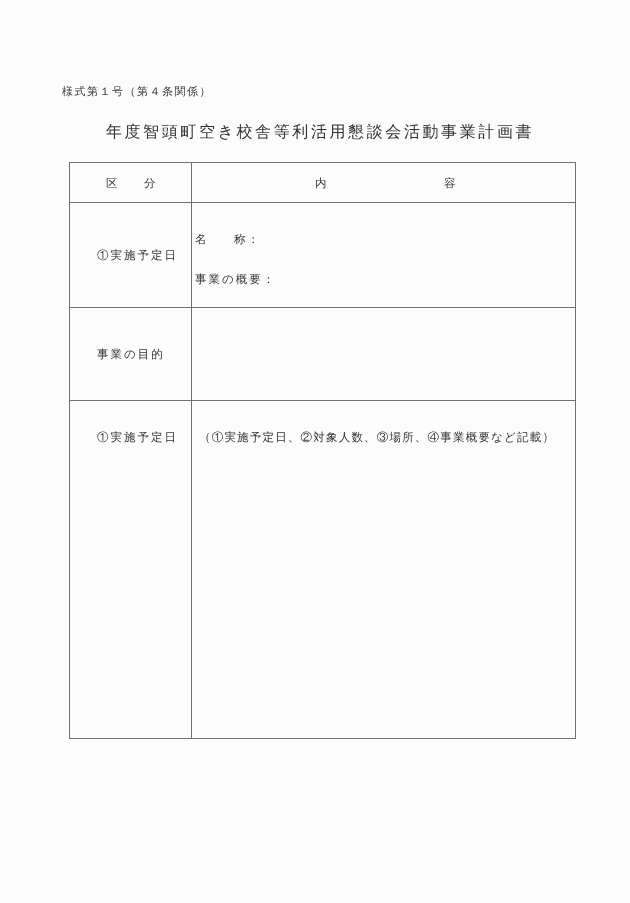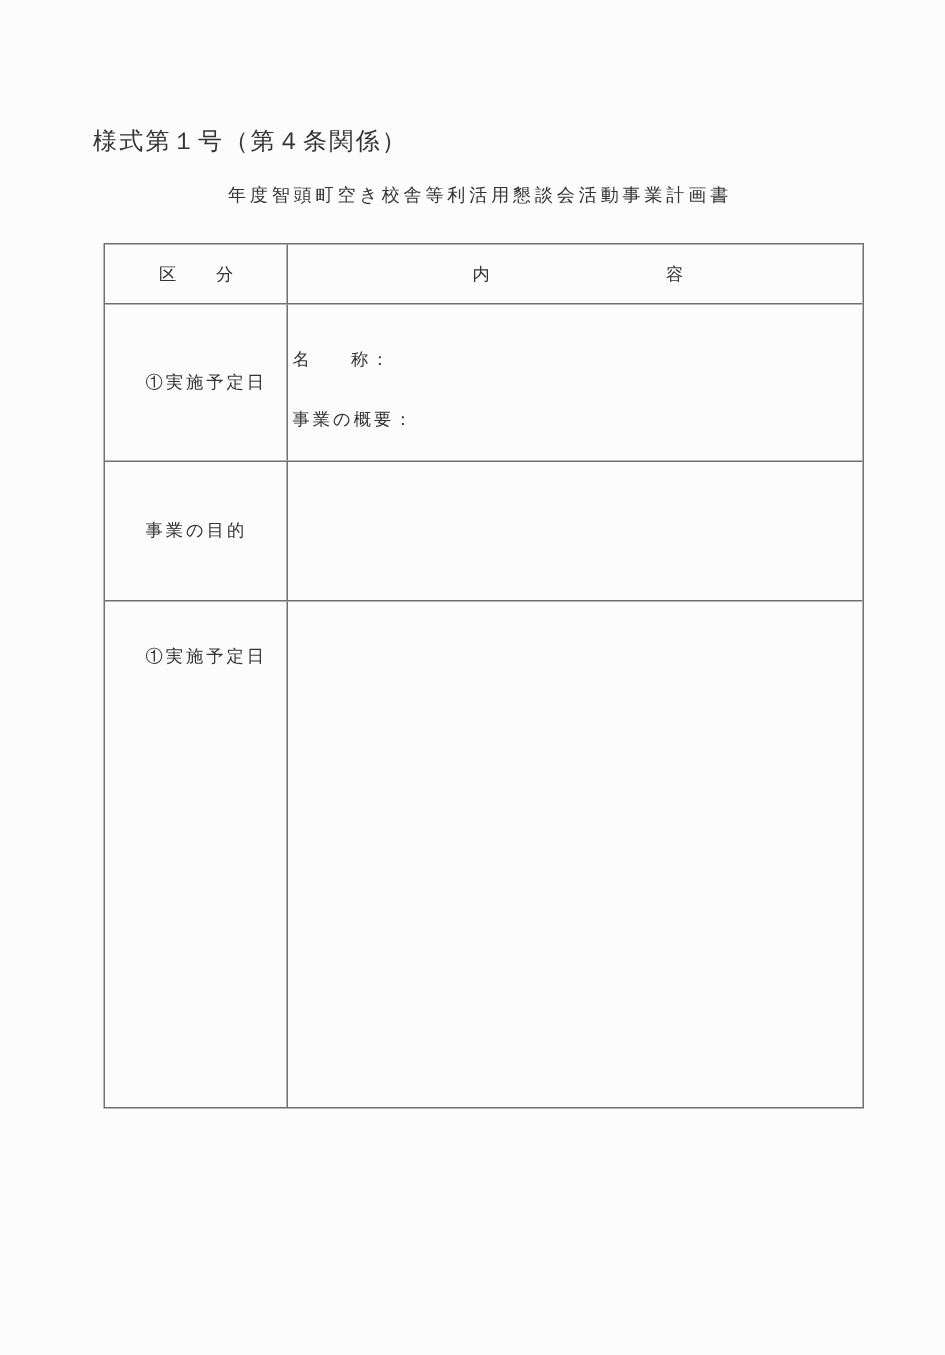--- a/index.html
+++ b/index.html
@@ -1,19 +1,19 @@
 <!DOCTYPE html>
 <html><head>
   <meta charset="utf-8">
   <style>
     html, body { margin:0; padding:0; }
     body { width:630px; height:903px; background:#fcfcfc; position:relative; overflow:hidden;
       font-family: "DejaVu Serif", "Liberation Serif", serif; color:#333; }
-    .form-no { position:absolute; left:62px; top:84px; font-size:16px; letter-spacing:1.5px; }
-    .doc-title { position:absolute; left:0; width:630px; top:122px; text-align:center; font-size:12px; letter-spacing:2.6px; padding-left:10px; box-sizing:border-box; }
+    .form-no { position:absolute; left:62px; top:84px; font-size:11px; letter-spacing:1.5px; }
+    .doc-title { position:absolute; left:0; width:630px; top:122px; text-align:center; font-size:16px; letter-spacing:2.6px; padding-left:10px; box-sizing:border-box; }
     .tbl { position:absolute; left:69px; top:162px; width:507px; height:577px; border:1px solid #707070; box-sizing:border-box; }
     .row { position:absolute; left:0; right:0; border-bottom:1px solid #707070; }
     .row.last { border-bottom:none; }
     .col-l { position:absolute; left:0; top:0; bottom:0; width:121px; border-right:1px solid #707070; }
     .col-r { position:absolute; left:122px; right:0; top:0; bottom:0; }
     .txt { position:absolute; font-size:11.5px; letter-spacing:2px; white-space:nowrap; }
     .center-y { top:50%; transform:translateY(-50%); }
   </style>
 </head>
 <body>
@@ -49,14 +49,17 @@
     <div class="col-l">
       <span class="txt center-y" style="left:27px;">事業の目的</span>
     </div>
     <div class="col-r"></div>
   </div>
 
   <div class="row last" style="top:238px;bottom:0;">
     <div class="col-l">
       <span class="txt" style="left:27px;top:29px;">①実施予定日</span>
     </div>
+    <div class="col-r">
+      <span class="txt" style="left:7px;top:29px;letter-spacing:1.2px;">（①実施予定日、②対象人数、③場所、④事業概要など記載）</span>
+    </div>
   </div>
 </div>
 
 </body></html>

